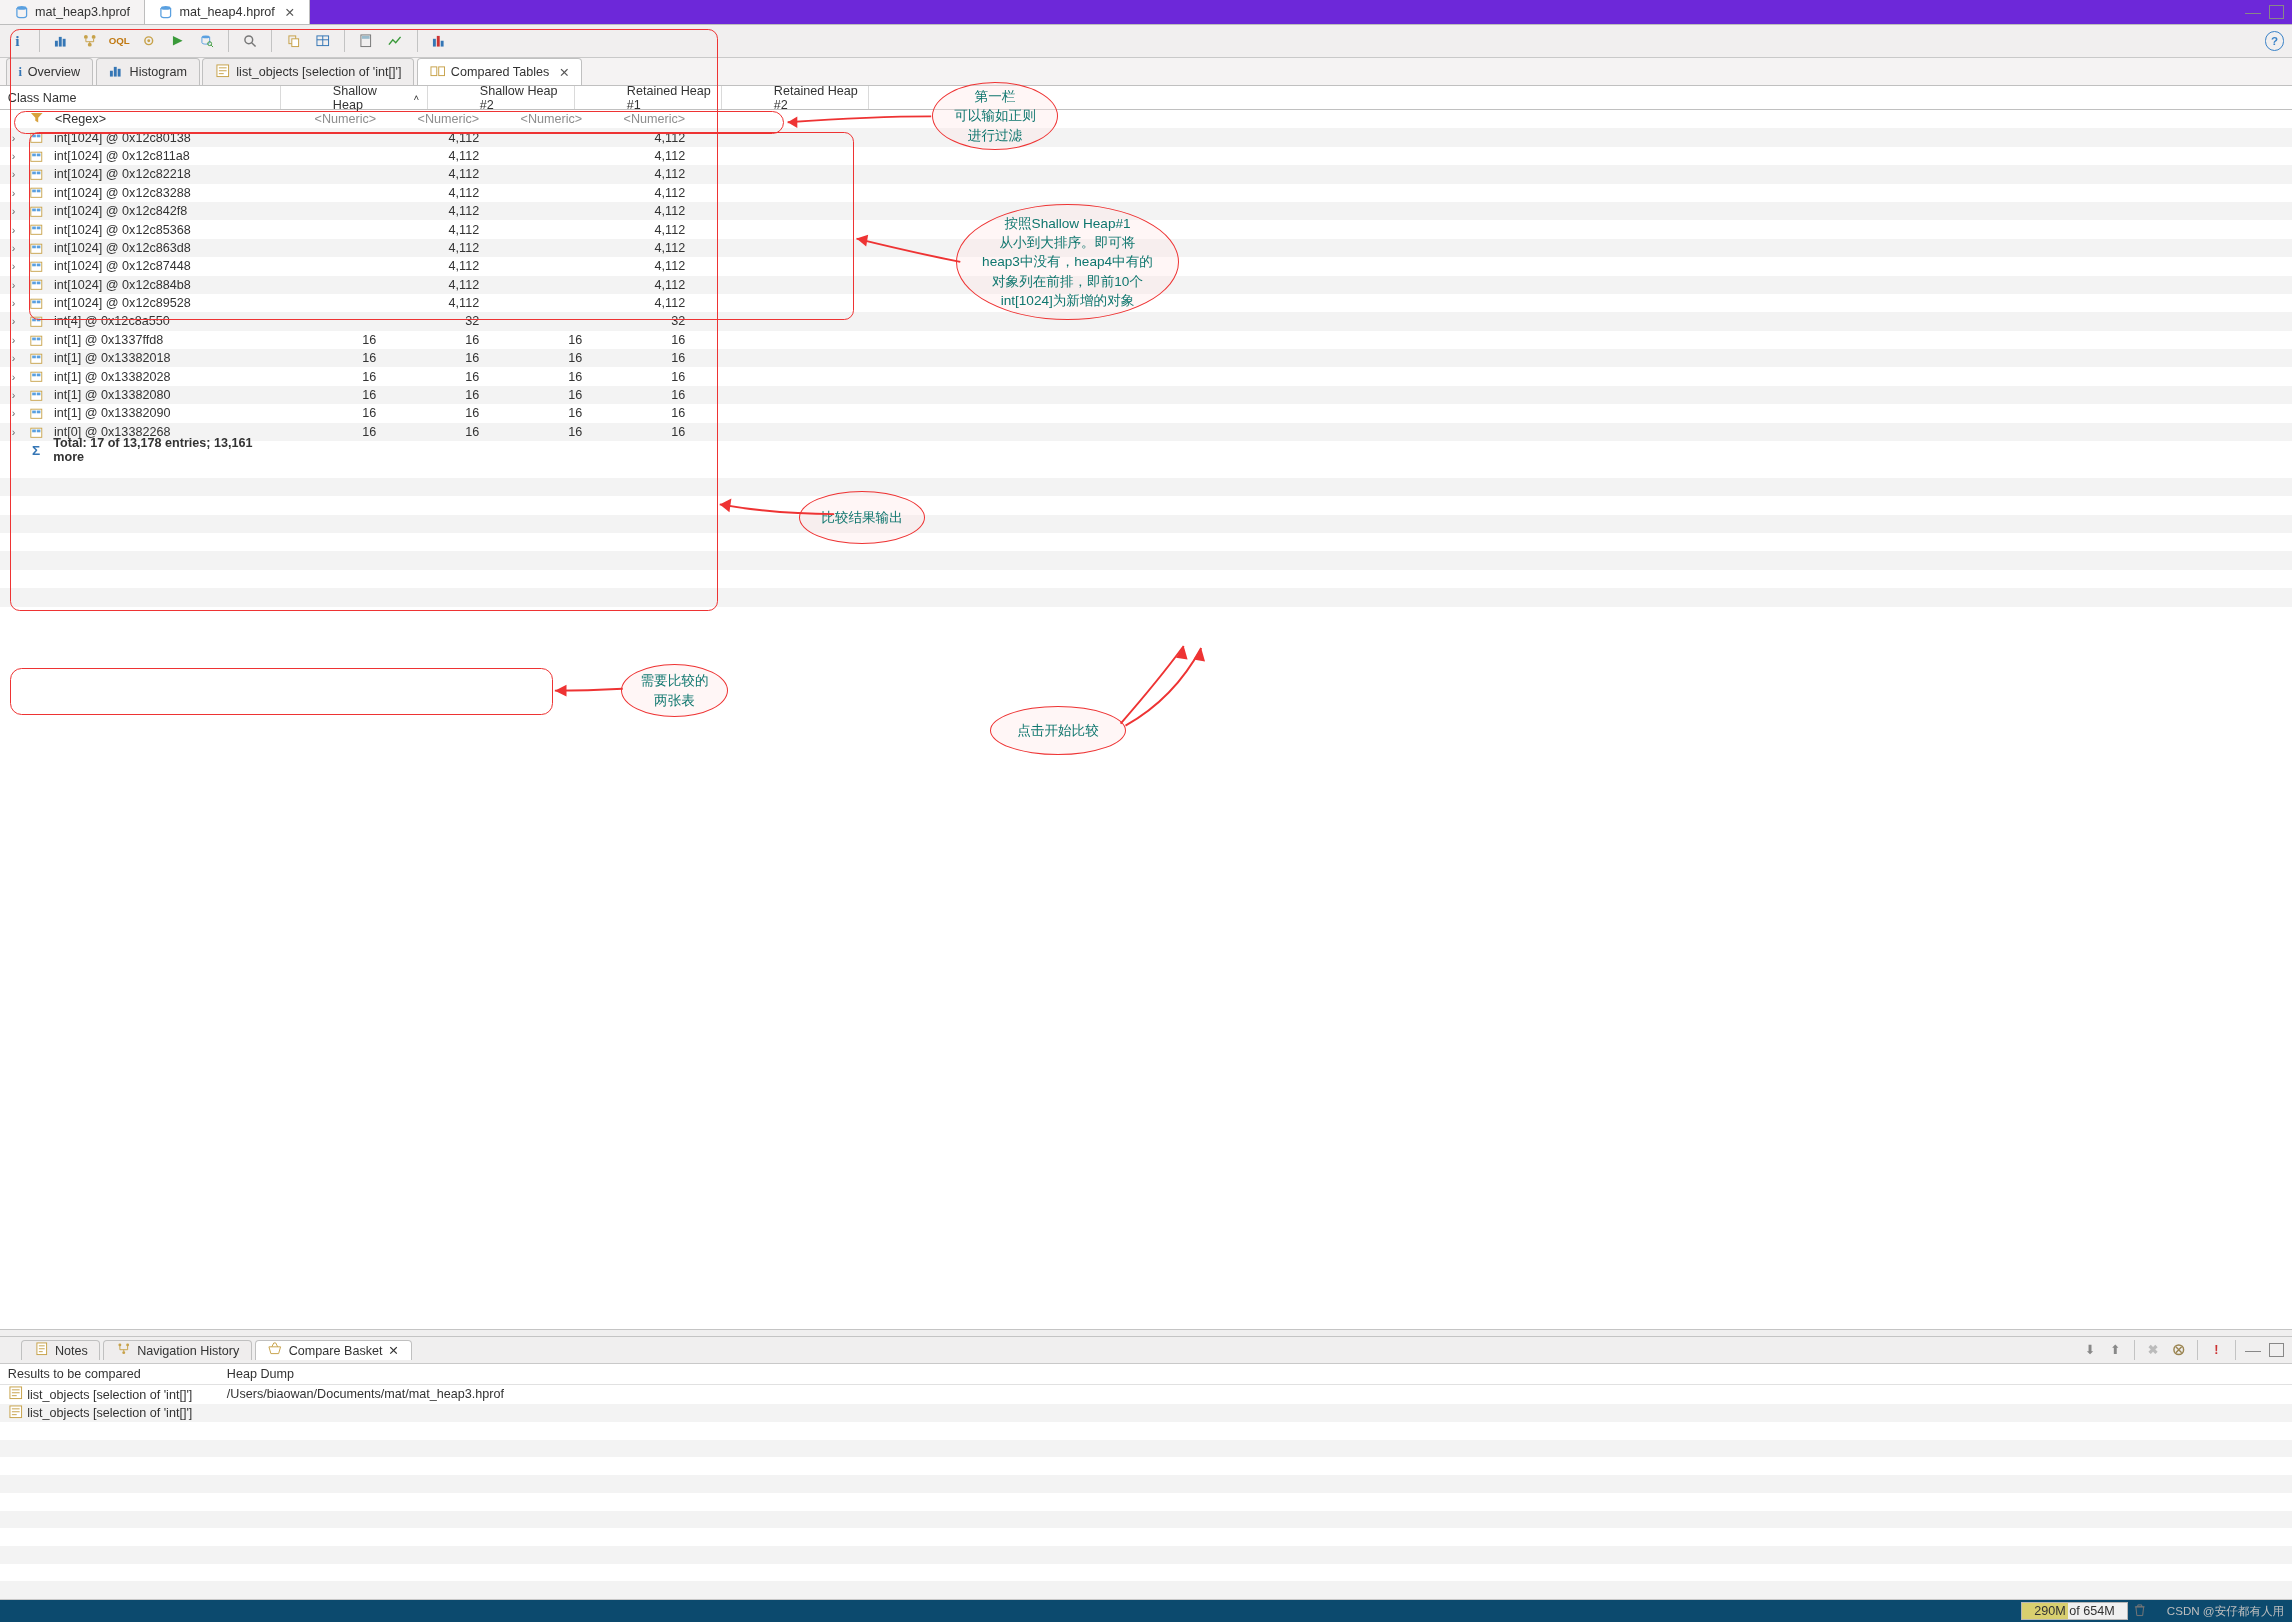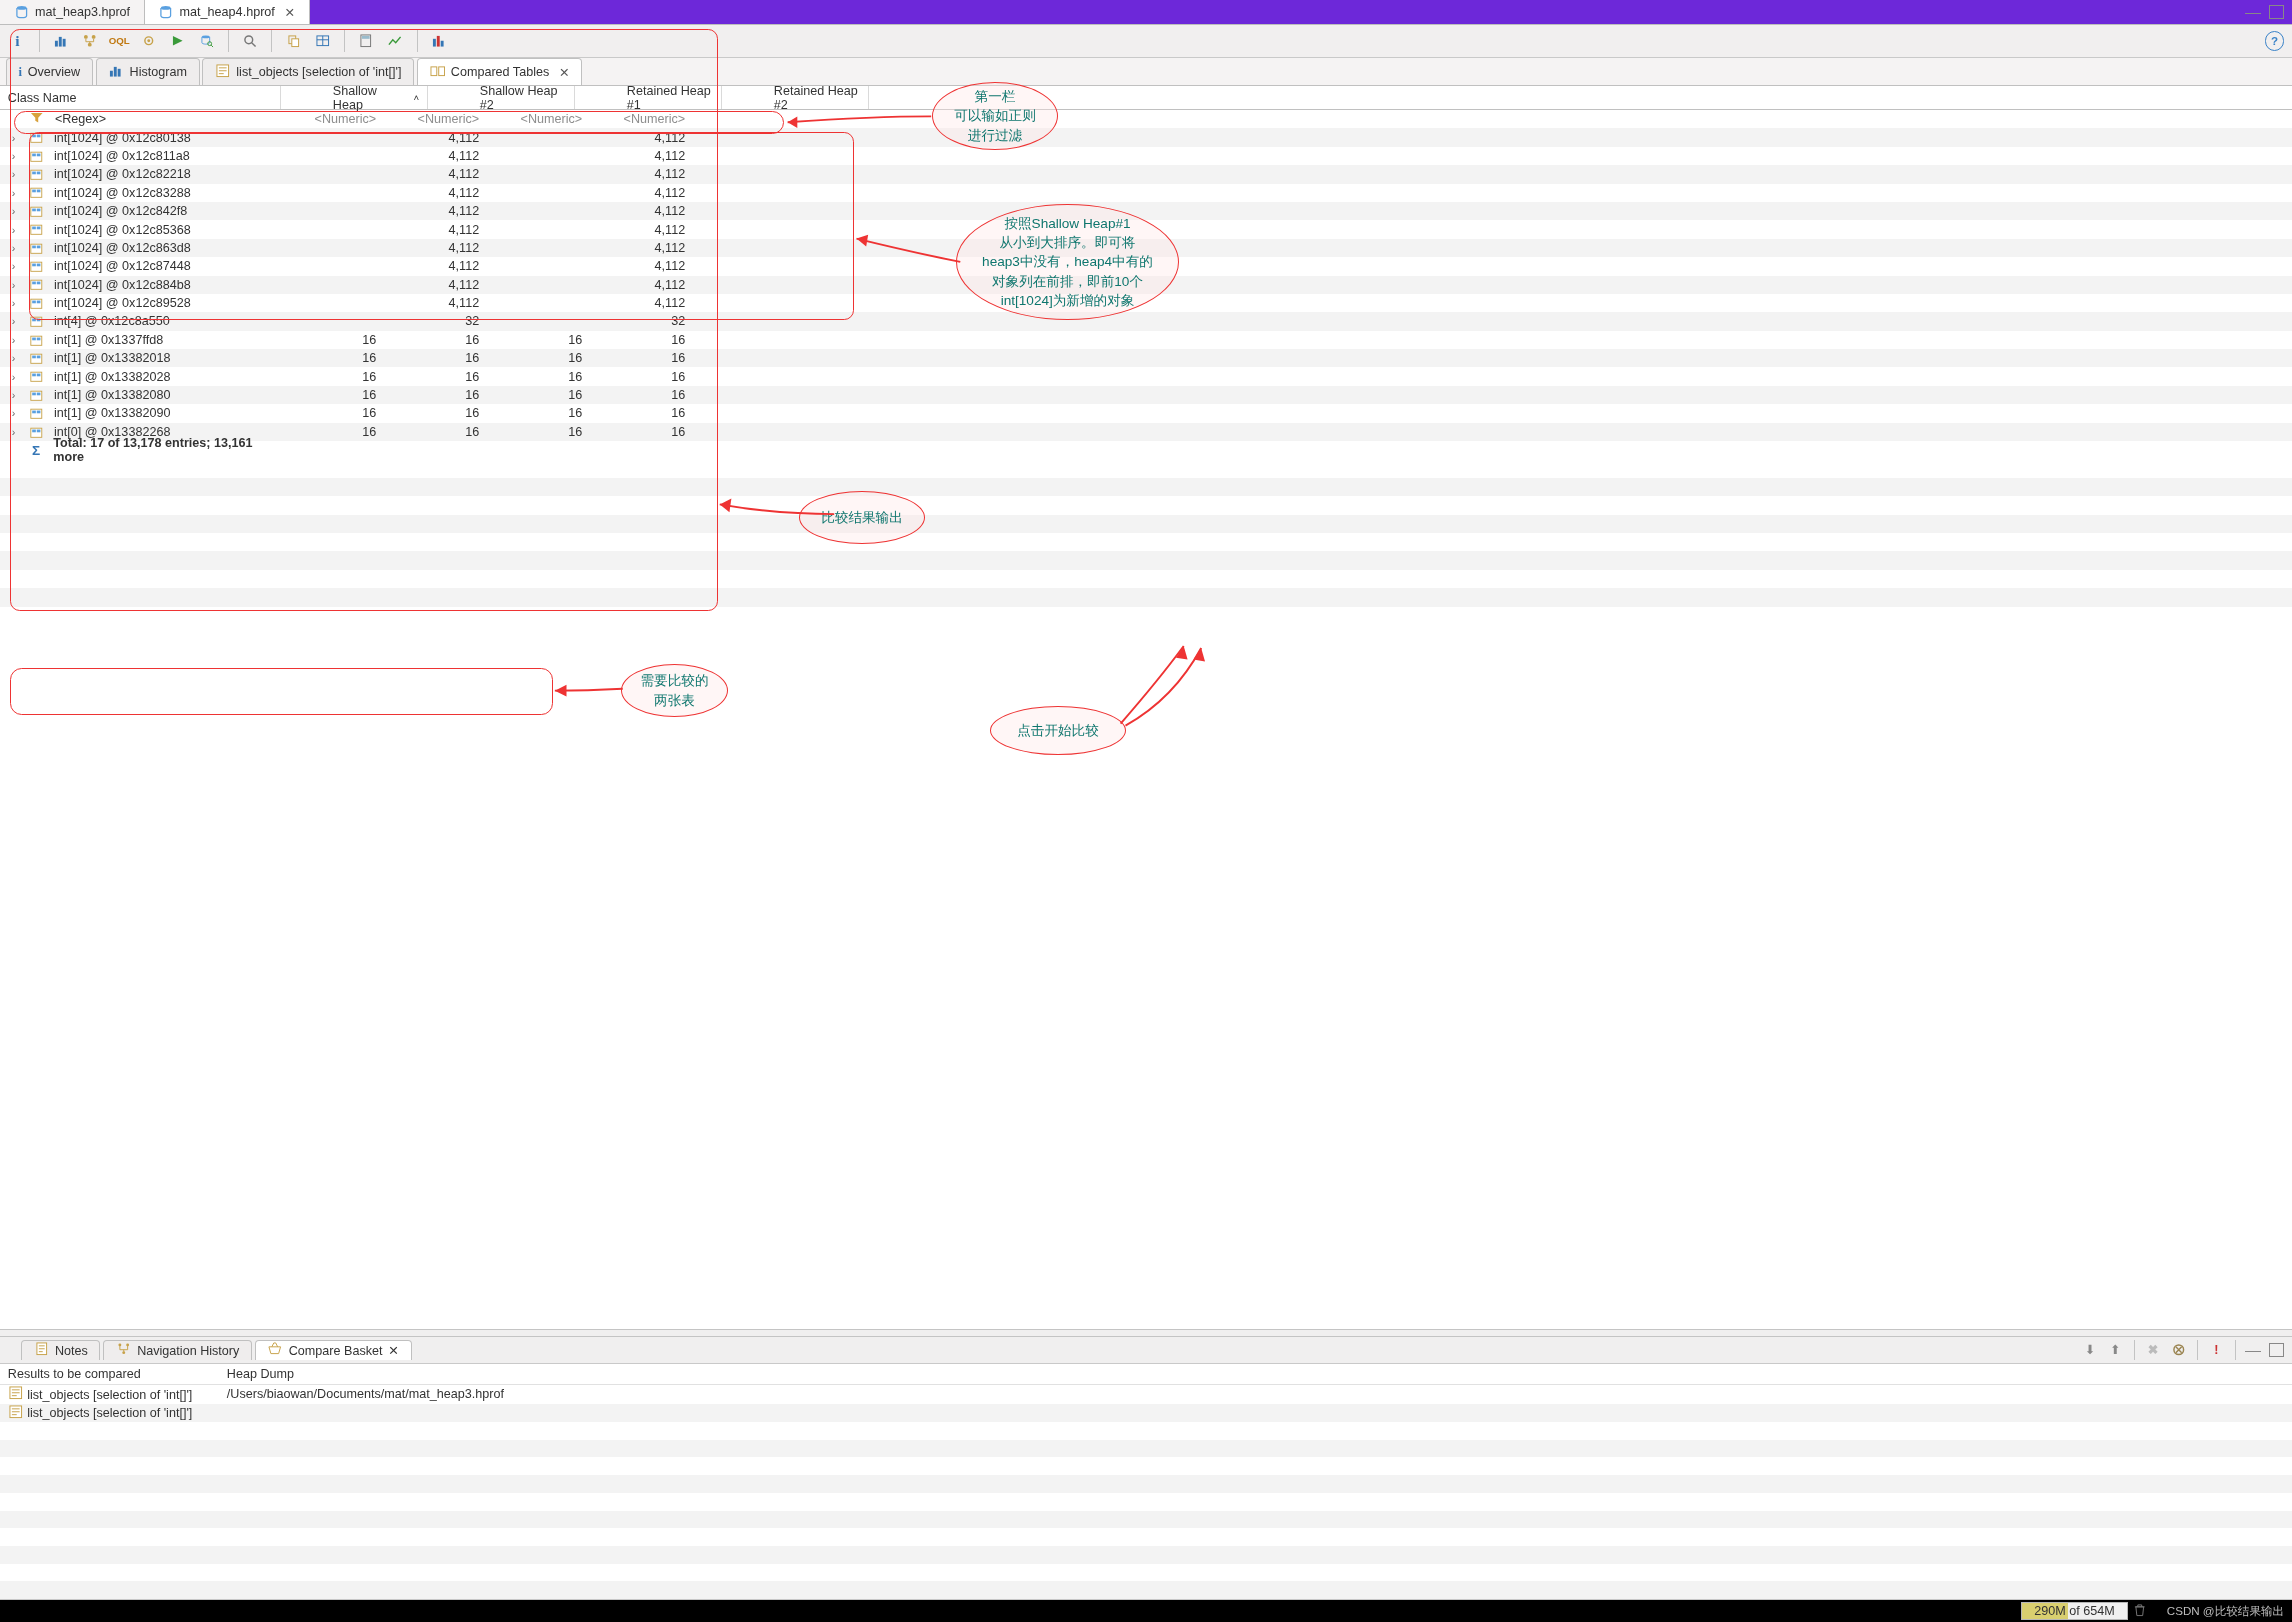--- a/index.html
+++ b/index.html
@@ -68,21 +68,21 @@
 .cmp-tbody { display: flex; flex-direction: column; flex: 1; overflow: hidden; }
 .cmp-row { display: flex; align-items: center; height: 18.4px; }
 .cmp-row:nth-child(even) { background: #f3f3f3; }
 .cmp-row .c1 { flex: 0 0 219px; padding: 0 7.8px; display: flex; align-items: center; gap: 3.9px; }
 .cmp-row .c2 { flex: 1; padding: 0 7.8px; }
 .stripe-fill { flex: 1; display: flex; flex-direction: column; }
 .stripe { height: 18.4px; }
 .stripe:nth-child(even) { background: #f3f3f3; }
 
 
-.statusbar { height: 23px; background: #000000; border-top: 1px solid #c7c7c7; display: flex; align-items: center; justify-content: flex-end; padding: 0 7.8px; gap: 9.7px; font-size: 11.6px; color: #555; }
+.statusbar { height: 23px; background: #0c4a6e; border-top: 1px solid #c7c7c7; display: flex; align-items: center; justify-content: flex-end; padding: 0 7.8px; gap: 9.7px; font-size: 11.6px; color: #555; }
 .mem-badge { display: flex; align-items: center; gap: 3.9px; }
 .mem-bar { width: 107px; height: 17.5px; border: 1px solid #b7b7b7; position: relative; background: #f0f0f0; display: inline-flex; align-items: center; justify-content: center; }
 .mem-bar .fill { position: absolute; left: 0; top: 0; bottom: 0; background: #d9cf6f; }
 .mem-bar .label { position: relative; z-index: 1; color: #333; }
 .watermark { color: #bfbfbf; font-size: 11.6px; margin-left: 9.7px; }
 
 
 .callout { position: absolute; pointer-events: none; }
 .bubble { border: 1.9px solid #e33; border-radius: 50%; background: rgba(255,230,230,.35); color: #0f766e; display: flex; align-items: center; justify-content: center; text-align: center; line-height: 1.4; font-size: 13.6px; padding: 5.8px; }
 .redbox { position: absolute; border: 1.9px solid #e33; border-radius: 9.7px; pointer-events: none; }
@@ -704,21 +704,21 @@
     <div class="mem-badge">
       <div class="mem-bar">
         <div class="fill" style="width:44%;"></div>
         <span class="label"><span>290M</span> <span>of</span> <span>654M</span></span>
       </div>
       <span><svg class="ico" viewBox="0 0 16 16">
             <path d="M4 5h8l-1 9H5z" fill="none" stroke="#777"></path>
             <path d="M3 5h10M6 5V3h4v2" fill="none" stroke="#777"></path>
           </svg></span>
     </div>
-    <span class="watermark">CSDN @比较结果输出</span>
+    <span class="watermark">CSDN @安仔都有人用</span>
   </div>
 
   <div class="redbox" style="left:9.7px; top:29px; width:708px; height:582px;"></div>
   <div class="redbox" style="left:13.6px; top:111px; width:770px; height:23px; border-radius:11.6px;"></div>
   <div class="redbox" style="left:29px; top:132px; width:825px; height:188px; border-radius:9.7px;"></div>
   <div class="redbox" style="left:9.7px; top:668px; width:543px; height:47px; border-radius:11.6px;"></div>
 
   <div class="callout" style="left:932px; top:82px;">
     <div class="bubble" style="width:126px;height:68px;white-space:pre;">第一栏
 可以输如正则

